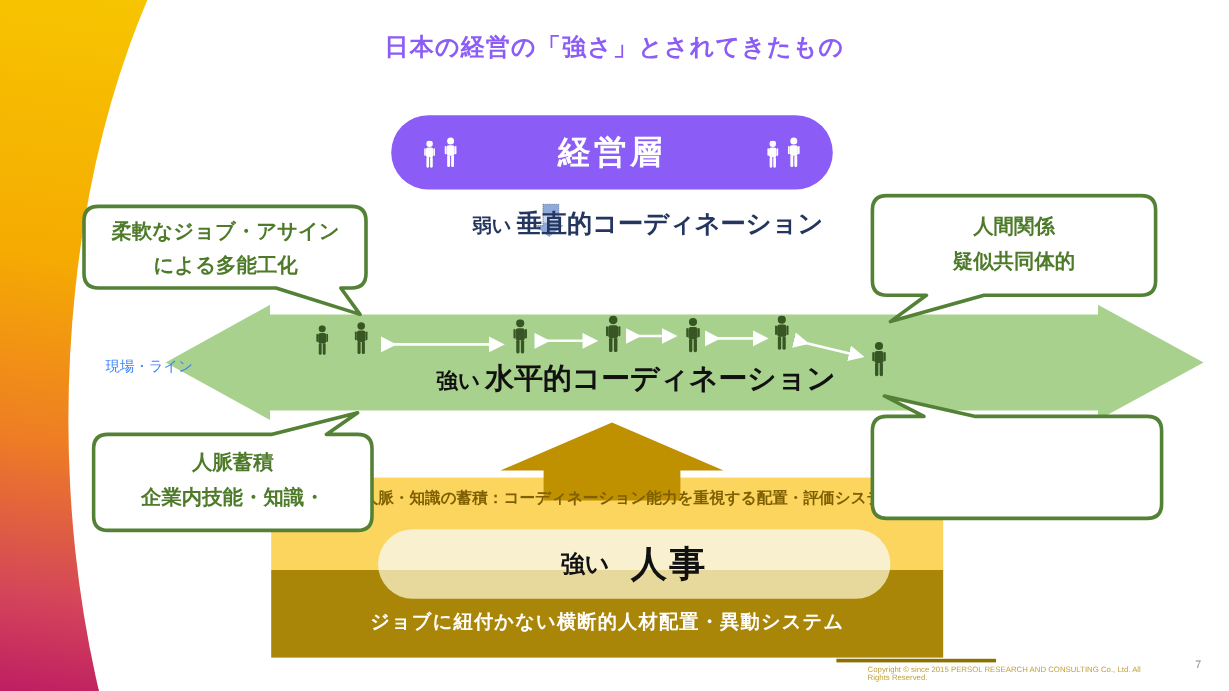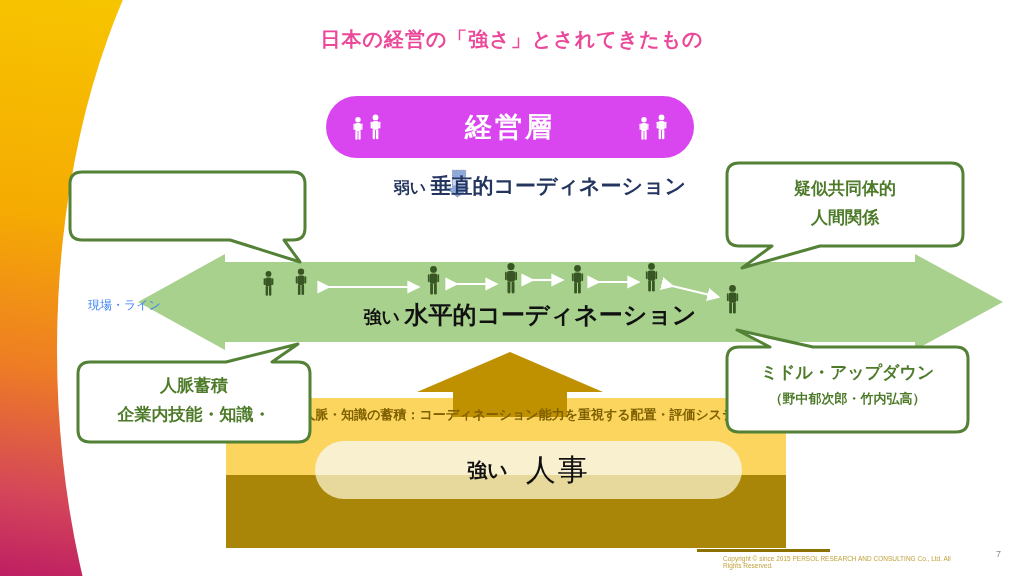--- a/index.html
+++ b/index.html
@@ -8,23 +8,23 @@
     font-family:"Liberation Sans","DejaVu Sans",sans-serif;
     -webkit-font-smoothing:antialiased;
   }
   .abs{position:absolute;}
   .ctr{text-align:center;}
   
   .decor{left:0;top:0;width:135px;height:576px;
     background:linear-gradient(188deg,#F7C500 0%,#F5AB02 38%,#EE7D24 64%,#D4455A 86%,#BE1E62 100%);}
   .decor-carve{left:57px;top:-210px;width:600px;height:1120px;border-radius:50%;background:#fff;}
   
-  .title{left:0;top:26px;width:1024px;font-size:20px;font-weight:bold;color:#ec4899;letter-spacing:1px;}
+  .title{left:0;top:26px;width:1024px;font-size:20px;font-weight:bold;color:#8b5cf6;letter-spacing:1px;}
   
-  .mgmt{left:326px;top:96px;width:368px;height:62px;border-radius:31px;background:#d946ef;
+  .mgmt{left:326px;top:96px;width:368px;height:62px;border-radius:31px;background:#8b5cf6;
     display:flex;align-items:center;justify-content:space-between;padding:0 26px;box-sizing:border-box;z-index:3;}
   .mgmt-label{position:absolute;left:0;top:0;width:100%;height:100%;display:flex;align-items:center;justify-content:center;
     color:#fff;font-size:27px;font-weight:bold;letter-spacing:3px;}
   .pair{display:flex;gap:5px;align-items:flex-end;z-index:1;}
   
   .vert-text{left:330px;top:172px;width:356px;color:#24365F;z-index:3;text-align:right;}
   .vert-text .sm{font-size:16px;font-weight:bold;}
   .vert-text .bg{font-size:21px;font-weight:bold;}
   
   .horiz-text{left:330px;top:299px;width:400px;color:#111;z-index:3;text-align:center;}
@@ -33,26 +33,26 @@
   .genba{left:88px;top:297px;font-size:12px;font-weight:normal;color:#3b82f6;z-index:3;}
   
   .bubble-svg{z-index:4;}
   .bubble-text{z-index:5;color:#4E7B2A;font-weight:bold;font-size:17px;line-height:29px;}
   .bubble-text .sub{font-size:13px;line-height:24px;}
   
   .band-yellow{left:226px;top:398px;width:560px;height:77px;background:#FBD55E;z-index:1;}
   .cream-corner{left:226px;top:398px;width:72px;height:38px;background:#FCF2CF;z-index:1;}
   .band-yellow-text{left:236px;top:406px;width:540px;font-size:13px;font-weight:bold;color:#7F6000;z-index:2;}
   .band-gold{left:226px;top:475px;width:560px;height:73px;background:#A98508;z-index:1;}
-  .band-gold-text{left:236px;top:508px;width:540px;font-size:16px;font-weight:bold;color:#fff;letter-spacing:1px;z-index:2;margin-top:42px;}
+  .band-gold-text{left:236px;top:508px;width:540px;font-size:16px;font-weight:bold;color:#fff;letter-spacing:1px;z-index:2;}
   .hr-pill{left:315px;top:441px;width:427px;height:58px;border-radius:29px;
     background:linear-gradient(180deg,#F8F0CF 0%,#F8F0CF 59%,#E7D89C 59%,#E7D89C 100%);
     display:flex;align-items:center;justify-content:center;z-index:2;color:#111;}
   .hr-pill .sm{font-size:20px;font-weight:bold;}
-  .hr-pill .bg{font-size:30px;font-weight:normal;margin-left:18px;letter-spacing:2px;}
+  .hr-pill .bg{font-size:30px;font-weight:bold;margin-left:18px;letter-spacing:2px;}
   
   .foot-bar{left:697px;top:549px;width:133px;height:3px;background:#8A7100;z-index:2;}
   .copyright{left:723px;top:555px;width:240px;font-size:6.5px;color:#C0A23A;z-index:2;}
   .pagenum{left:996px;top:549px;font-size:9px;color:#8a8a8a;z-index:2;}
   svg{display:block;}
 </style>
 </head>
 <body>
 
 <div class="slide">
@@ -148,42 +148,42 @@
   <div class="abs band-gold"></div>
   <div class="abs band-gold-text ctr">ジョブに紐付かない横断的人材配置・異動システム</div>
   <div class="abs hr-pill">
     <span class="sm">強い</span>
     <span class="bg">人事</span>
   </div>
 
   <svg class="abs bubble-svg" style="left:68px;top:170px" width="242" height="100" viewBox="0 0 242 100">
     <path d="M14,2 H225 Q237,2 237,14 V58 Q237,70 225,70 H216 L232,92 L162,70 H14 Q2,70 2,58 V14 Q2,2 14,2 Z" fill="#fff" stroke="#538135" stroke-width="3" stroke-linejoin="round"></path>
   </svg>
+  <div class="abs bubble-text ctr" style="left:70px;top:178px;width:236px">
+    <div>柔軟なジョブ・アサイン</div>
+    <div>による多能工化</div>
+  </div>
 
   <svg class="abs bubble-svg" style="left:710px;top:161px" width="260" height="112" viewBox="0 0 260 112">
     <path d="M29,2 H241 Q253,2 253,14 V73 Q253,85 241,85 H110 L32,107 L62,85 H29 Q17,85 17,73 V14 Q17,2 29,2 Z" fill="#fff" stroke="#538135" stroke-width="3" stroke-linejoin="round"></path>
   </svg>
   <div class="abs bubble-text ctr" style="left:727px;top:174px;width:236px">
+    <div>人間関係</div>
     <div>疑似共同体的</div>
-    <div>人間関係</div>
   </div>
 
   <svg class="abs bubble-svg" style="left:76px;top:338px" width="240" height="108" viewBox="0 0 240 108">
     <path d="M14,24 H150 L222,6 L196,24 H222 Q234,24 234,36 V92 Q234,104 222,104 H14 Q2,104 2,92 V36 Q2,24 14,24 Z" fill="#fff" stroke="#538135" stroke-width="3" stroke-linejoin="round"></path>
   </svg>
   <div class="abs bubble-text ctr" style="left:78px;top:371px;width:232px">
     <div>人脈蓄積</div>
     <div>企業内技能・知識・</div>
   </div>
 
   <svg class="abs bubble-svg" style="left:715px;top:325px" width="265" height="112" viewBox="0 0 265 112">
     <path d="M24,22 H55 L22,5 L98,22 H241 Q253,22 253,34 V95 Q253,107 241,107 H24 Q12,107 12,95 V34 Q12,22 24,22 Z" fill="#fff" stroke="#538135" stroke-width="3" stroke-linejoin="round"></path>
   </svg>
-  <div class="abs bubble-text ctr" style="left:727px;top:358px;width:241px">
-    <div>ミドル・アップダウン</div>
-    <div class="sub">（野中郁次郎・竹内弘高）</div>
-  </div>
 
   <div class="abs foot-bar"></div>
   <div class="abs copyright">Copyright © since 2015 PERSOL RESEARCH AND CONSULTING Co., Ltd. All Rights Reserved.</div>
   <div class="abs pagenum">7</div>
 
 </div>
 
 </body></html>

